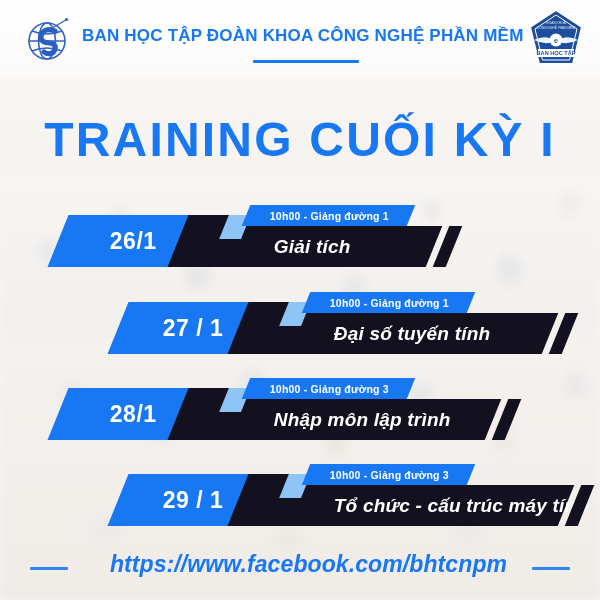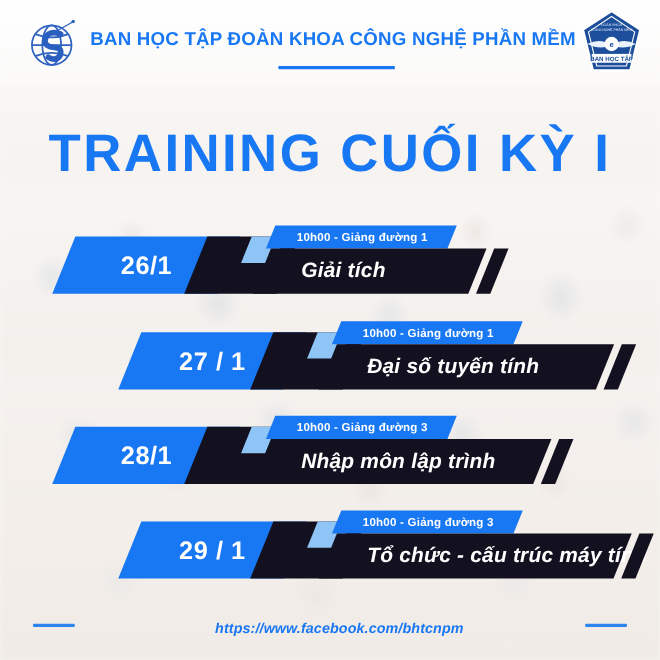--- a/index.html
+++ b/index.html
@@ -225,21 +225,21 @@
     width: 13px;
     background: #13111f;
     transform: skewX(-22deg);
   }
 
   
   .footer-url {
     position: absolute;
     bottom: 22px; left: 0; right: 0;
     text-align: center;
-    font-size: 13px;
+    font-size: 23px;
     font-style: italic;
     font-weight: bold;
     color: #1877F2;
     letter-spacing: .1px;
     padding-left: 17px;
   }
   .footer-line {
     position: absolute;
     bottom: 30px;
     width: 38px; height: 3px;

